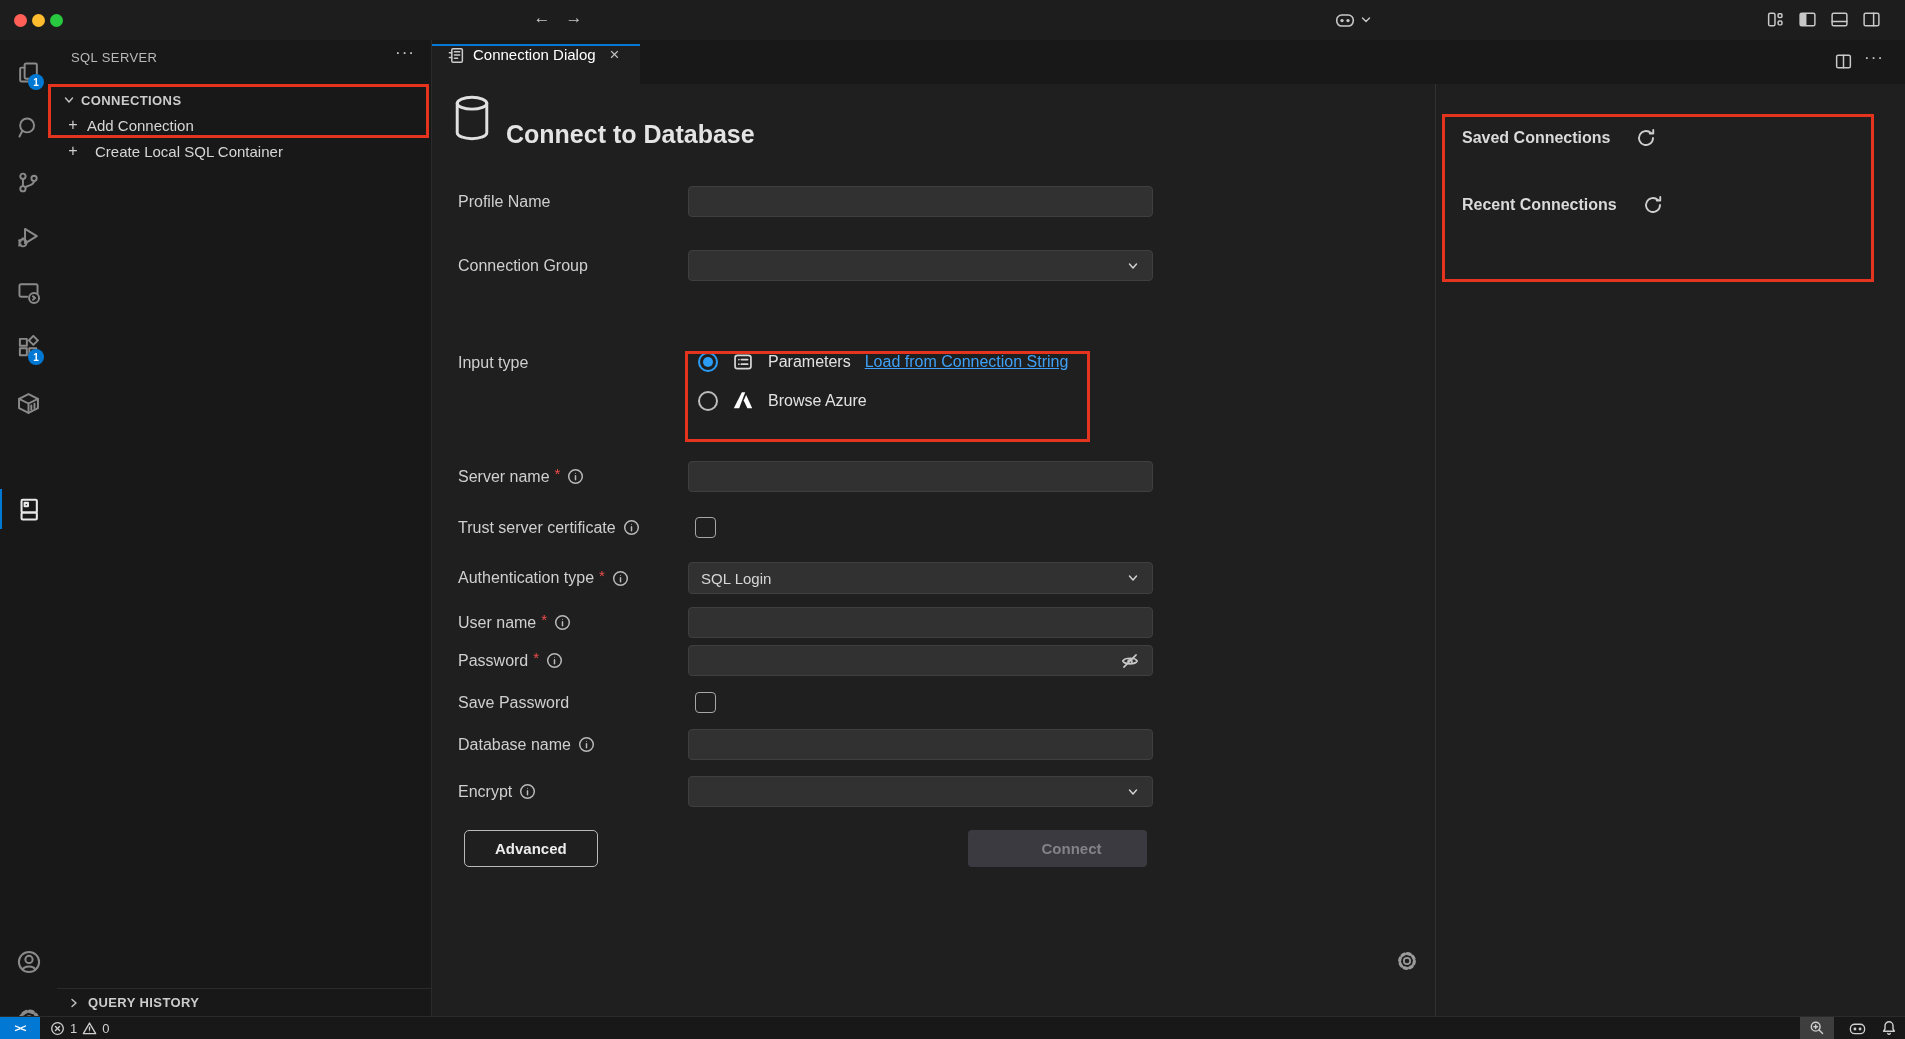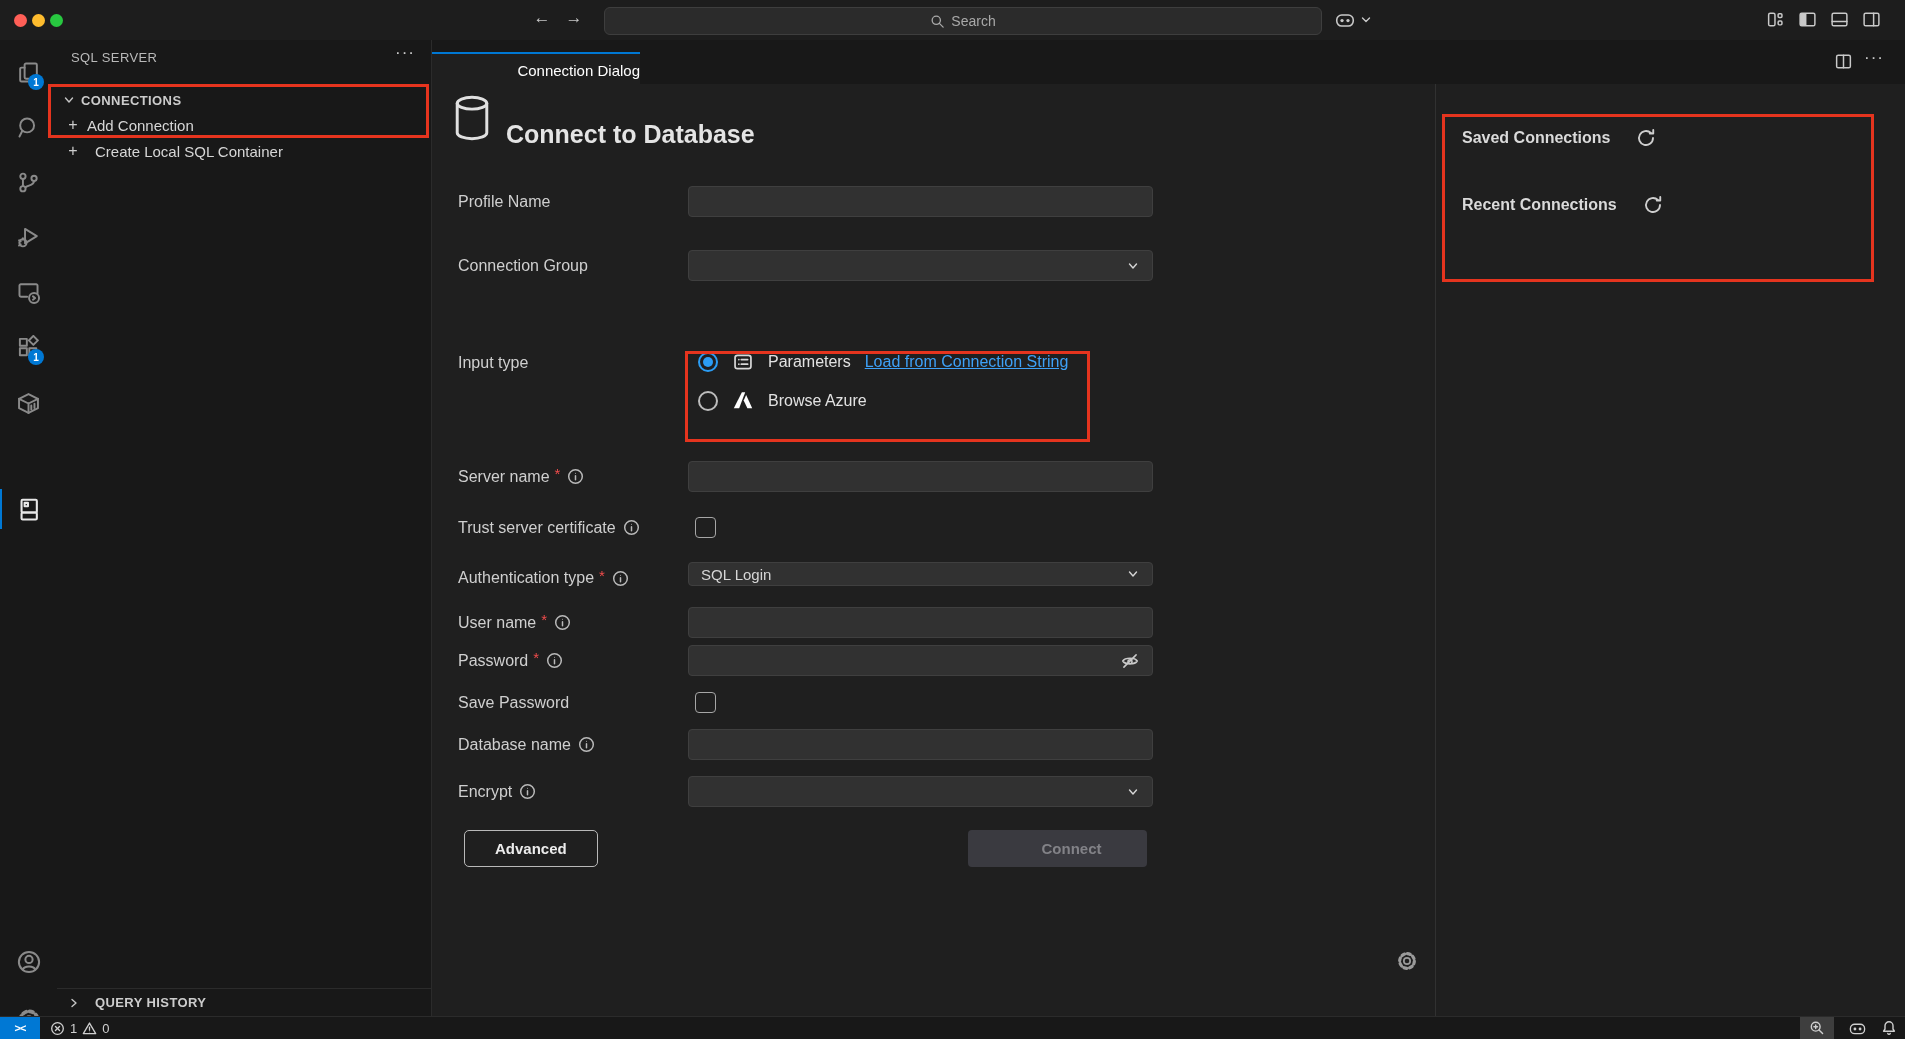--- a/index.html
+++ b/index.html
@@ -30,22 +30,22 @@
   .sb-header{position:absolute;left:14px;top:10px;font-size:13px;letter-spacing:.4px;color:#b9b9b9;}
   .sb-more{position:absolute;left:338px;top:3px;font-size:17px;color:#cccccc;letter-spacing:1px;cursor:default;}
   .tree-row{position:absolute;left:0;width:375px;display:flex;align-items:center;font-size:15px;color:#d6d6d6;}
   .tree-chev{margin-left:5px;color:#c5c5c5;}
   .tree-plus{margin-left:8px;width:16px;text-align:center;font-size:16px;color:#cdcdcd;}
   .qh-row{position:absolute;left:0;top:948px;width:375px;height:27px;border-top:1px solid #2b2b2b;
           display:flex;align-items:center;font-size:13px;font-weight:700;letter-spacing:.4px;color:#cccccc;}
 
   
   .tabbar{position:absolute;left:432px;top:40px;width:1473px;height:44px;background:#181818;}
-  .tab{position:absolute;left:0;top:12px;width:208px;height:44px;background:#1f1f1f;border-top:2px solid #0078d4;
-       box-sizing:border-box;display:flex;align-items:flex-end;gap:8px;padding-left:14px;flex-direction:column;}
+  .tab{position:absolute;left:0;top:4px;width:208px;height:44px;background:#1f1f1f;border-top:2px solid #0078d4;
+       box-sizing:border-box;display:flex;align-items:flex-start;gap:8px;padding-left:14px;}
   .tab-label{font-size:15px;color:#ffffff;white-space:nowrap;}
   .tab-close{margin-left:6px;font-size:17px;color:#c0c0c0;line-height:1;cursor:default;}
   .ed-action{position:absolute;top:12px;color:#c9c9c9;}
 
   
   .webview{position:absolute;left:432px;top:84px;width:1473px;height:932px;background:#1f1f1f;}
   .vdivider{position:absolute;left:1003px;top:0;width:1px;height:932px;background:#313131;}
 
   .dlg-title{position:absolute;left:74px;top:36px;font-size:25px;font-weight:600;color:#e4e4e4;}
   .db-ico{position:absolute;left:20px;top:11px;color:#e0e0e0;}
@@ -90,27 +90,20 @@
 <body>
 
 <div id="app">
 
   <div class="titlebar">
     <span class="light" style="left:14px;background:#ff5f57;"></span>
     <span class="light" style="left:32px;background:#febc2e;"></span>
     <span class="light" style="left:50px;background:#28c840;"></span>
     <span class="nav-arrow" style="left:530px;">←</span>
     <span class="nav-arrow" style="left:562px;">→</span>
-    <div class="searchbox">
-      <svg class="ic" width="15" height="15" viewBox="0 0 16 16">
-        <circle cx="6.7" cy="6.7" r="4.4"></circle>
-          <line x1="10" y1="10" x2="14" y2="14"></line>
-      </svg>
-      <span>Search</span>
-    </div>
     <span class="tb-ico" style="left:1334px;">
       <svg class="ic" width="22" height="20" viewBox="0 0 20 18">
         <rect x="2.5" y="4.5" width="15" height="10" rx="4.5"></rect>
         <circle cx="7.3" cy="9.5" r="1.5" fill="currentColor" stroke="none"></circle>
         <circle cx="12.7" cy="9.5" r="1.5" fill="currentColor" stroke="none"></circle>
       </svg>
     </span>
     <span class="tb-ico" style="left:1360px;top:14px;">
       <svg class="ic" width="12" height="12" viewBox="0 0 12 12">
           <polyline points="2.5,4 6,7.5 9.5,4"></polyline>
@@ -239,21 +232,21 @@
       <span class="tree-plus">+</span>
       <span style="margin-left:14px;">Create Local SQL Container</span>
     </div>
 
     <div class="qh-row">
       <span style="margin-left:10px;color:#c5c5c5;">
         <svg class="ic" width="14" height="14" viewBox="0 0 14 14">
             <polyline points="5,3.5 9,7 5,10.5"></polyline>
           </svg>
       </span>
-      <span style="margin-left:14px;">QUERY HISTORY</span>
+      <span style="margin-left:7px;">QUERY HISTORY</span>
     </div>
   </div>
 
   <div class="tabbar">
     <div class="tab">
       <svg class="ic" width="19" height="19" viewBox="0 0 18 18" style="color:#cdcdcd;">
         <rect x="5.5" y="2.5" width="10" height="13" rx="1.2"></rect>
         <line x1="8" y1="5.5" x2="13" y2="5.5"></line>
           <line x1="8" y1="8.5" x2="13" y2="8.5"></line>
           <line x1="8" y1="11.5" x2="11" y2="11.5"></line>
@@ -345,21 +338,21 @@
 
     <div class="flabel" style="top:478px;height:32px;">
       <span>Authentication type</span>
         <span class="req">*</span>
       <svg class="ic info" width="17" height="17" viewBox="0 0 16 16">
         <circle cx="8" cy="8" r="6.4"></circle>
           <line x1="8" y1="7.2" x2="8" y2="11"></line>
           <circle cx="8" cy="4.9" r="0.5" fill="currentColor" stroke="none"></circle>
       </svg>
     </div>
-    <div class="fselect" style="top:478px;height:24px;">
+    <div class="fselect" style="top:478px;height:32px;">
       <span>SQL Login</span>
       <svg class="ic" width="14" height="14" viewBox="0 0 14 14">
         <polyline points="3.5,5 7,9 10.5,5"></polyline>
       </svg>
     </div>
 
     <div class="flabel" style="top:523px;height:31px;">
       <span>User name</span>
         <span class="req">*</span>
       <svg class="ic info" width="17" height="17" viewBox="0 0 16 16">

